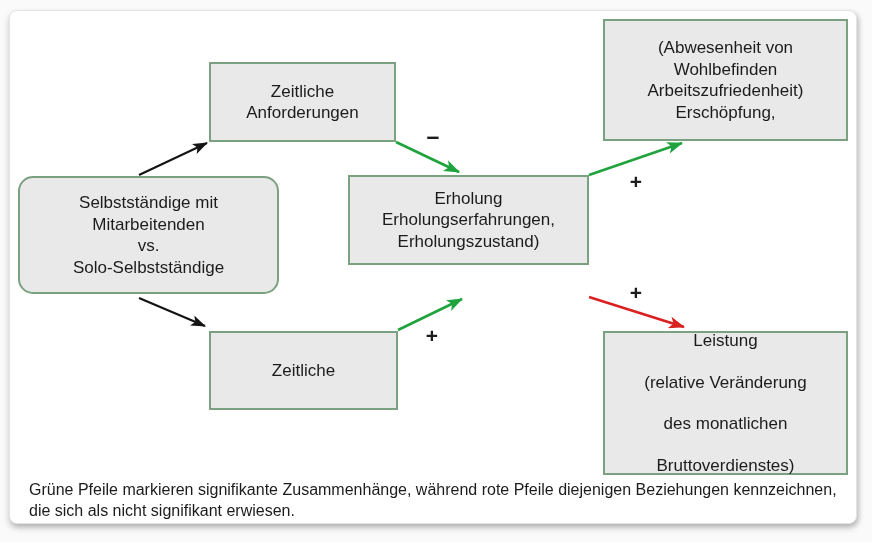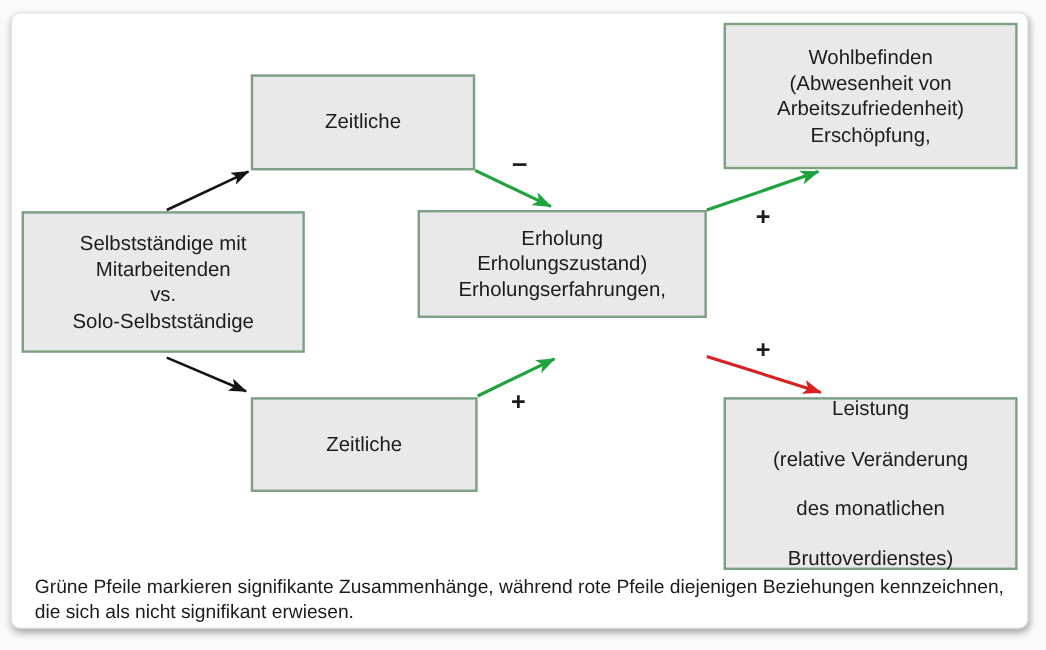--- a/index.html
+++ b/index.html
@@ -23,21 +23,21 @@
     position: absolute;
     background: var(--box_fill, #e9e9e9);
     border: 2px solid var(--box_border, #7ca182);
     box-sizing: border-box;
     display: flex; flex-direction: column; justify-content: center;
     text-align: center;
     font-size: 17px; line-height: 21.5px;
     color: var(--text, #1c1c1c);
   }
   .node span { display: block; white-space: nowrap; }
-  #node-subject     { left: 8px;   top: 165px; width: 236px; height: 118px; }
+  #node-subject     { left: 8px;   top: 165px; width: 261px; height: 118px; border-radius: 15px; }
   #node-demands     { left: 199px; top: 51px;  width: 187px; height: 80px; }
   #node-resources   { left: 199px; top: 320px; width: 189px; height: 79px; }
   #node-recovery    { left: 338px; top: 164px; width: 241px; height: 90px; }
   #node-wellbeing   { left: 593px; top: 8px;   width: 245px; height: 122px; }
   #node-performance { left: 593px; top: 320px; width: 245px; height: 144px; gap: 20px; }
 
   svg.edges {
     position: absolute; left: 0; top: 0;
     width: 848px; height: 514px;
     pointer-events: none;
@@ -76,35 +76,36 @@
 
     <div class="node" id="node-subject">
       <span>Selbstständige mit</span>
       <span>Mitarbeitenden</span>
       <span>vs.</span>
       <span>Solo-Selbstständige</span>
     </div>
 
     <div class="node" id="node-demands">
       <span>Zeitliche</span>
+      <span>Anforderungen</span>
     </div>
 
     <div class="node" id="node-resources">
       <span>Zeitliche</span>
     </div>
 
     <div class="node" id="node-recovery">
       <span>Erholung</span>
+      <span>Erholungserfahrungen,</span>
       <span>Erholungszustand)</span>
-      <span>Erholungserfahrungen,</span>
     </div>
 
     <div class="node" id="node-wellbeing">
+      <span>(Abwesenheit von</span>
       <span>Wohlbefinden</span>
-      <span>(Abwesenheit von</span>
       <span>Arbeitszufriedenheit)</span>
       <span>Erschöpfung,</span>
     </div>
 
     <div class="node" id="node-performance">
       <span>Leistung</span>
       <span>(relative Veränderung</span>
       <span>des monatlichen</span>
       <span>Bruttoverdienstes)</span>
     </div>

